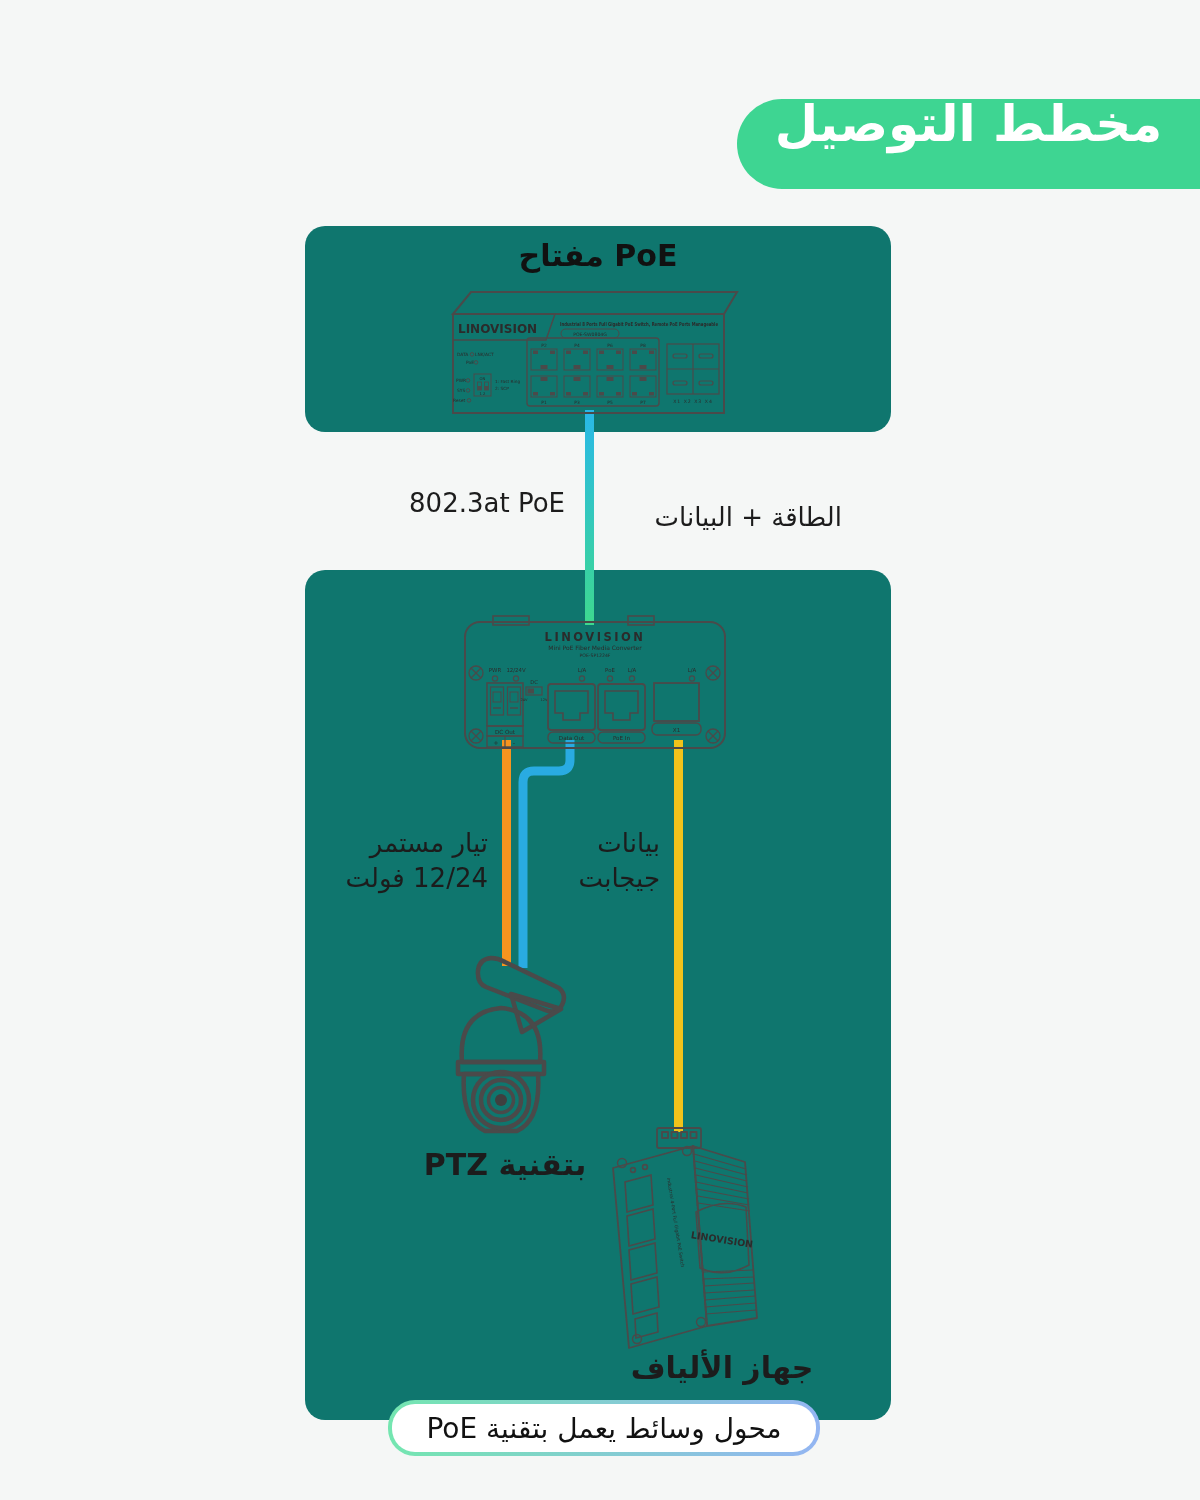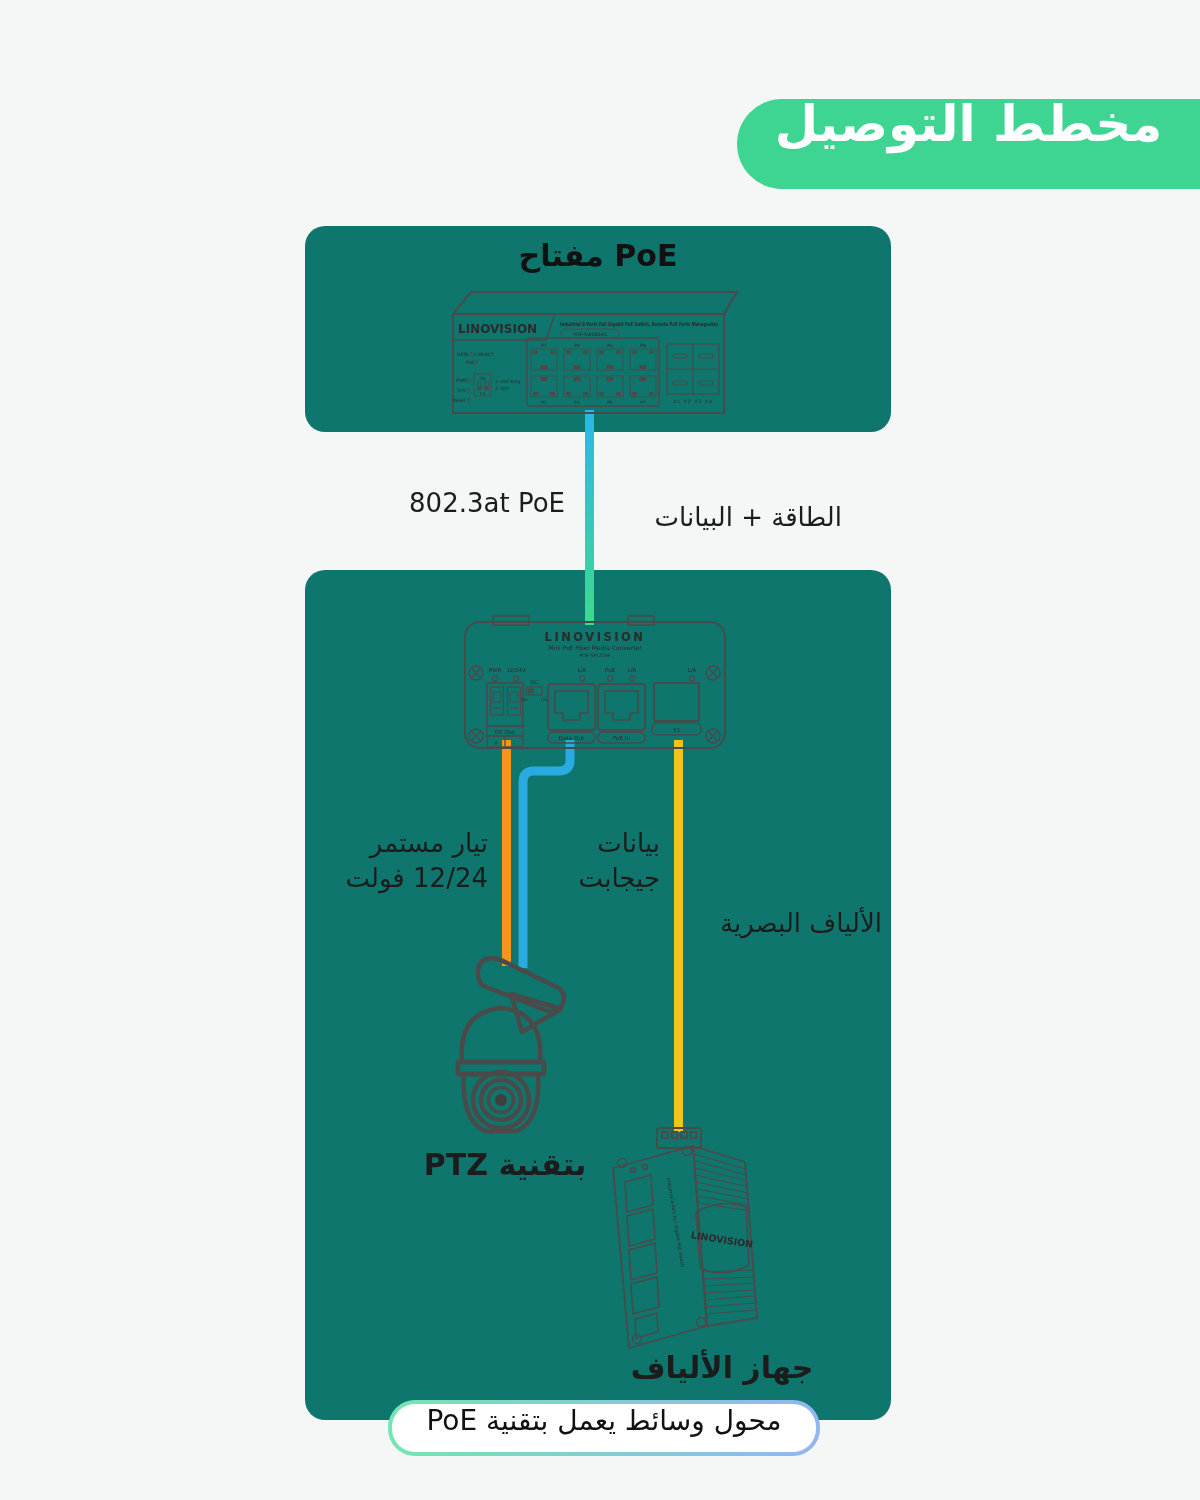--- a/index.html
+++ b/index.html
@@ -39,21 +39,21 @@
   .lbl-data{left:548px;top:826px;width:112px;text-align:right;}
   .lbl-fiber{left:636px;top:906px;width:246px;text-align:right;}
   .lbl-camera{left:405px;top:1147px;width:200px;text-align:center;}
   .lbl-fdev{left:622px;top:1350px;width:200px;text-align:center;}
   
   .pill{
     left:388px;top:1400px;width:424px;height:48px;border-radius:27px;z-index:4;
     border:4px solid transparent;
     background:linear-gradient(#ffffff,#ffffff) padding-box,
                linear-gradient(90deg,#74e6b0,#93b5f2) border-box;
-    display:flex;justify-content:center;
+    display:flex;align-items:center;justify-content:center;
     font-size:28px;color:#111;
   }
   
   svg text{font-family:"DejaVu Sans",sans-serif;fill:#2b2b2b;}
   .ln{stroke:#4a4a4a;fill:none;}
 </style>
 </head>
 <body>
 
 <div class="abs banner">
@@ -251,21 +251,20 @@
 
 <div class="lbl lbl-dc" dir="rtl">
   <div>تيار مستمر</div>
   <div>12/24 فولت</div>
 </div>
 <div class="lbl lbl-data" dir="rtl">
   <div>بيانات</div>
   <div>جيجابت</div>
 </div>
 <div class="lbl lbl-fiber" dir="rtl">
-  <div>الألياف البصرية</div>
 </div>
 
 <svg class="device" style="left:425px;top:950px;" width="160" height="205" viewBox="0 0 160 205">
   <g class="ln" stroke-width="4.5" fill="#eeefed" stroke-linejoin="round">
     <path d="M66,8 Q54,9 53,21 Q52,33 61,37 L120,60 Q132,65 137,55 Q142,45 134,38 L80,12 Q73,8 66,8 Z"></path>
     <path d="M86,44 L136,59 L97,82 Z"></path>
     <path d="M37,112 Q33,62 76,58 Q119,62 115,112 Z"></path>
     <rect x="33" y="112" width="86" height="12"></rect>
     <path d="M39,124 Q36,170 60,181 L92,181 Q116,170 113,124 Z"></path>
     <circle cx="76" cy="150" r="28"></circle>

